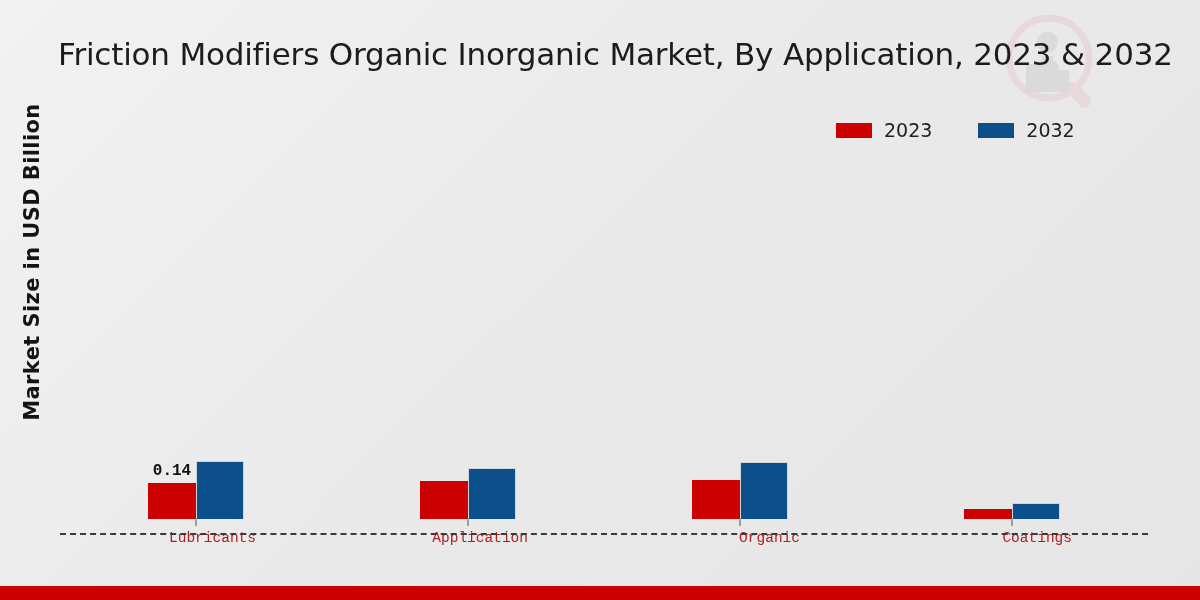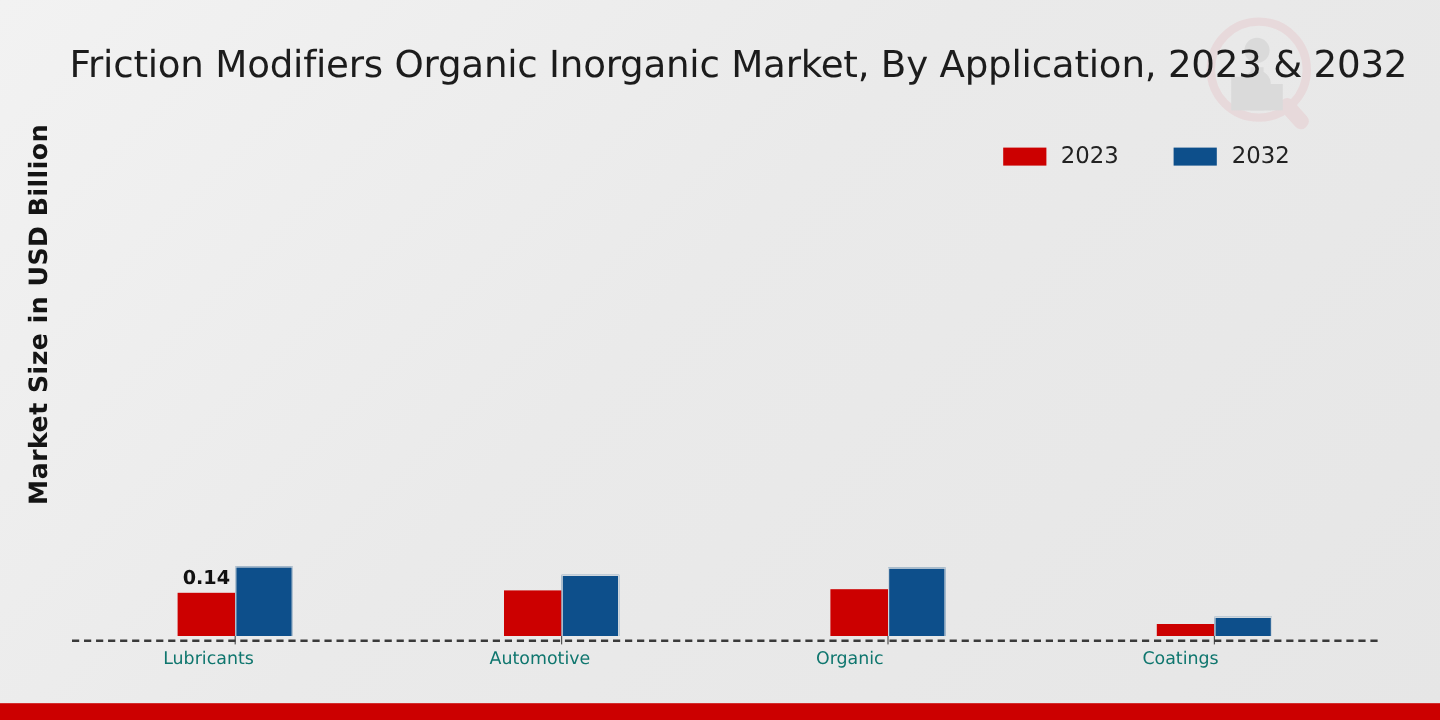--- a/index.html
+++ b/index.html
@@ -39,42 +39,42 @@
     position:absolute;left:-128px;top:250px;width:320px;
     transform:rotate(-90deg);transform-origin:center center;
     text-align:center;font-size:21px;color:#141414;font-weight:600;
     letter-spacing:.4px;
   }
   .baseline{
     position:absolute;left:60px;top:533px;width:1088px;height:0;
     border-top:2px dashed #3a3a3a;
   }
   .groups{
-    position:absolute;left:60px;top:146px;width:1088px;height:384px;
-    display:flex;align-items:flex-end;
+    position:absolute;left:60px;top:135px;width:1088px;height:384px;
+    display:flex;align-items:flex-end;font-family:Liberation Mono, monospace;
   }
   .group{
     flex:1 1 0;height:100%;position:relative;
     display:flex;align-items:flex-end;justify-content:center;
   }
   .bars{display:flex;align-items:flex-end;gap:0;position:relative;}
   .bar{width:48px;display:block;position:relative;}
   .bar.r{background:#cc0000;}
   .bar.b{background:#0d4f8b;border:1px solid #cfd6dc;border-bottom:none;box-sizing:border-box;}
   .bar-label{
     position:absolute;bottom:100%;left:50%;transform:translateX(-50%);
     margin-bottom:3px;font-size:16px;font-weight:bold;color:#111;white-space:nowrap;
   }
   .tick{
     position:absolute;left:50%;top:100%;width:1px;height:7px;
     background:#555;transform:translateX(-50%);
   }
   .cat{
     position:absolute;top:calc(100% + 10px);left:50%;transform:translateX(-50%);
-    font-size:14.5px;color:#0f766e;text-align:left;line-height:18px;
+    font-size:14.5px;color:#b91c1c;text-align:right;line-height:18px;
     width:120px;
   }
 
   
   .band{position:absolute;left:0;top:586px;width:1200px;height:14px;background:#cc0000;}
 </style>
 </head>
 <body>
 
 <div id="root">
@@ -115,21 +115,21 @@
           <div class="bar b" title="2032: 0.23" style="height: 58px; background: rgb(13, 79, 139);"></div>
           <span class="tick"></span>
           <div class="cat">Lubricants</div>
         </div>
       </div>
       <div class="group">
         <div class="bars">
           <div class="bar r" title="2023: 0.15" style="height: 38px; background: rgb(204, 0, 0);"></div>
           <div class="bar b" title="2032: 0.2" style="height: 51px; background: rgb(13, 79, 139);"></div>
           <span class="tick"></span>
-          <div class="cat">Automotive</div>
+          <div class="cat">Application</div>
         </div>
       </div>
       <div class="group">
         <div class="bars">
           <div class="bar r" title="2023: 0.15" style="height: 39px; background: rgb(204, 0, 0);"></div>
           <div class="bar b" title="2032: 0.22" style="height: 57px; background: rgb(13, 79, 139);"></div>
           <span class="tick"></span>
           <div class="cat">Organic</div>
         </div>
       </div>

